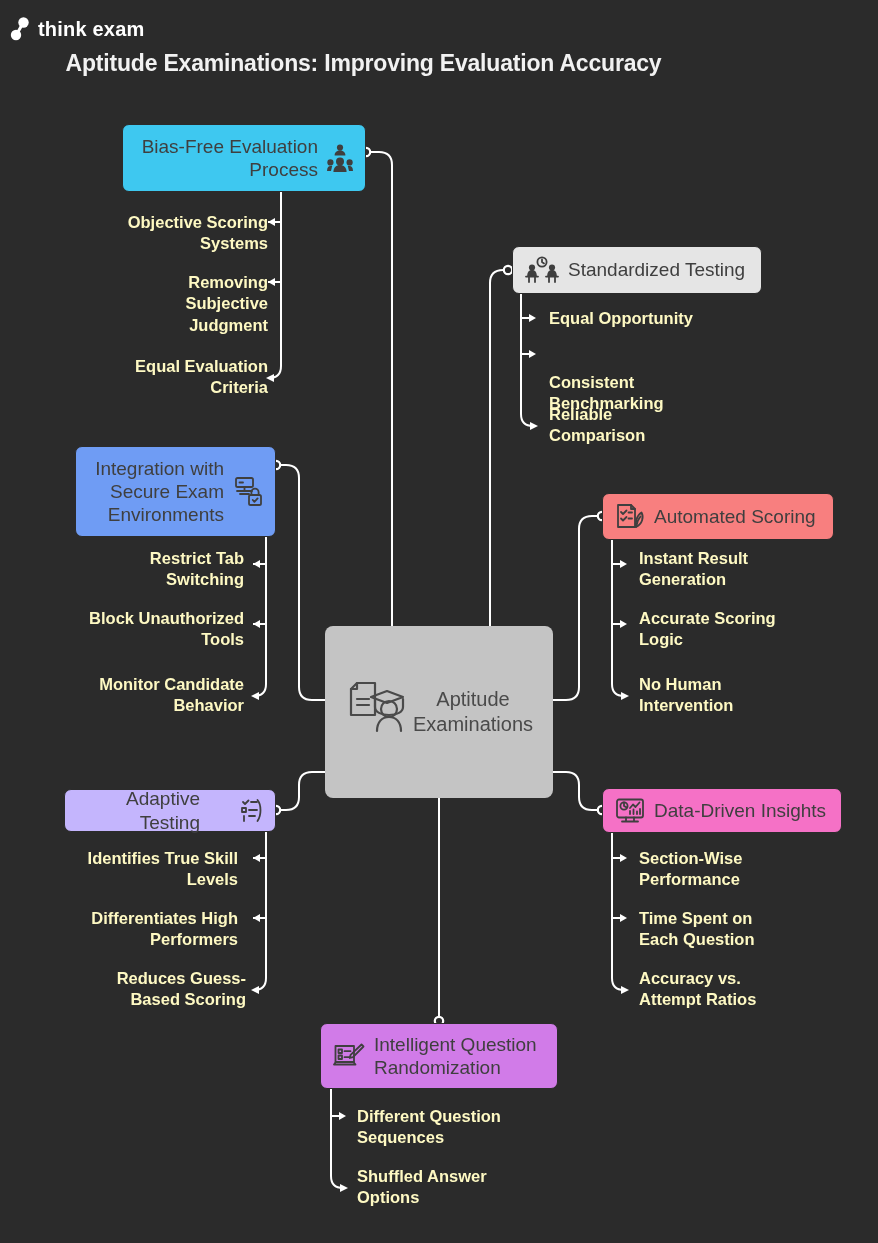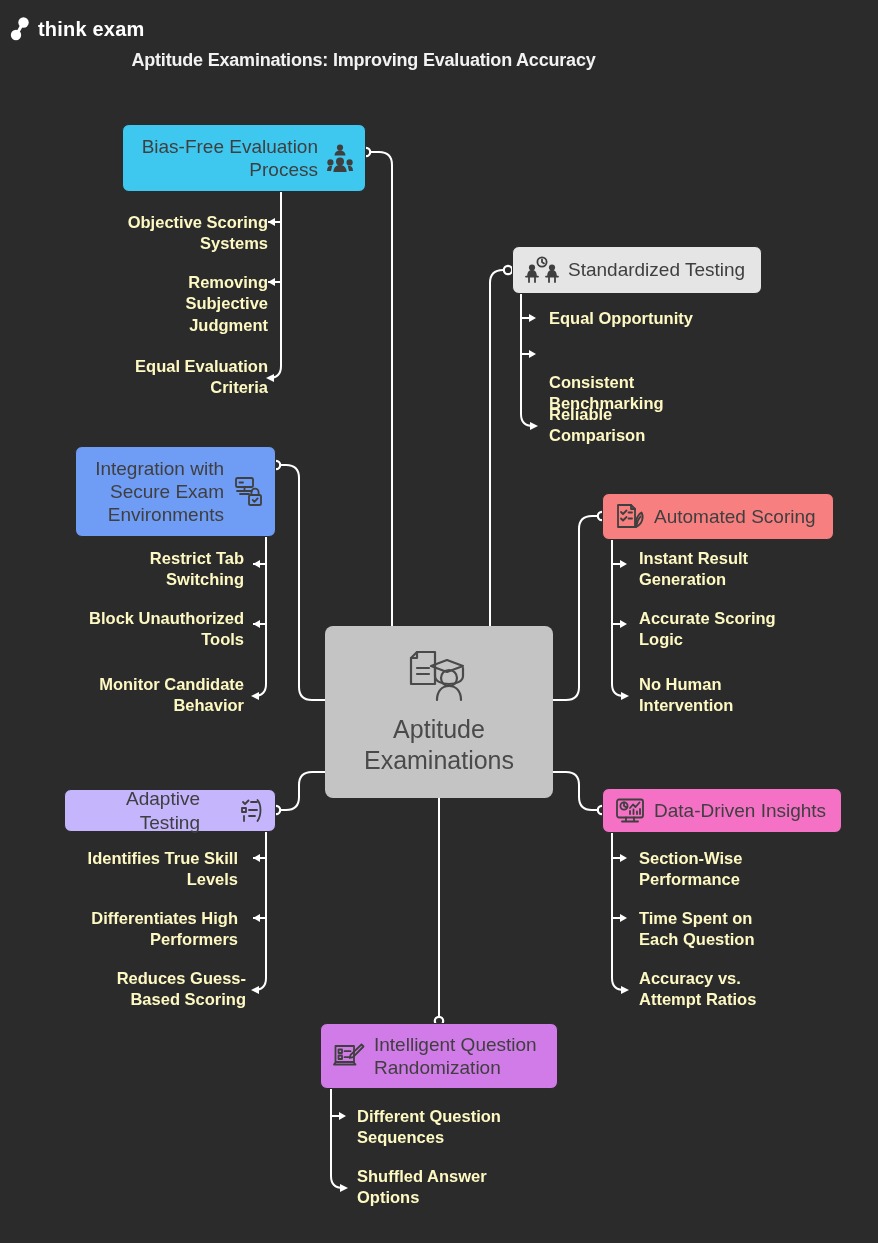--- a/index.html
+++ b/index.html
@@ -17,21 +17,21 @@
     display: flex; align-items: center; gap: 8px;
   }
   #logo .mark { width: 20px; height: 26px; display: block; }
   #logo .wordmark {
     color: #ffffff; font-size: 20px; font-weight: 700;
     letter-spacing: .2px;
   }
   #title {
     position: absolute; left: 0; top: 50px; width: 727px;
     text-align: center;
-    color: #f2f2f2; font-size: 18px; font-weight: 700;
+    color: #f2f2f2; font-size: 23px; font-weight: 700;
     letter-spacing: -.2px;
   }
 
   
   #wires { position: absolute; left: 0; top: 0; width: 878px; height: 1243px; }
   #wires path, #wires line { fill: none; stroke: #ffffff; stroke-width: 2; }
   #wires circle.port { fill: #2b2b2b; stroke: #ffffff; stroke-width: 2.2; }
   #wires polygon.arrow { fill: #ffffff; stroke: none; }
 
   
@@ -50,23 +50,23 @@
   .node.right-side { justify-content: flex-start; }
   .node .ico { flex: 0 0 auto; display: block; }
   .node.left-side .ico { margin-left: 9px; }
   .node.right-side .ico { margin-right: 9px; }
 
   #center-node {
     position: absolute;
     border-radius: 8px;
     background: #c4c4c4;
     color: #4a4a4a;
-    display: flex; flex-direction: column;
+    display: flex; 
     align-items: center; justify-content: center;
-    font-size: 25px; line-height: 1.26; text-align: center;
+    font-size: 20px; line-height: 1.26; text-align: center;
   }
   #center-node .label { white-space: pre-line; }
   #center-node .ico { margin-bottom: 10px; }
 
   
   .leaf {
     position: absolute;
     color: #fef9c3;
     font-size: 16.5px; font-weight: 700; line-height: 1.30;
     white-space: pre-line;

